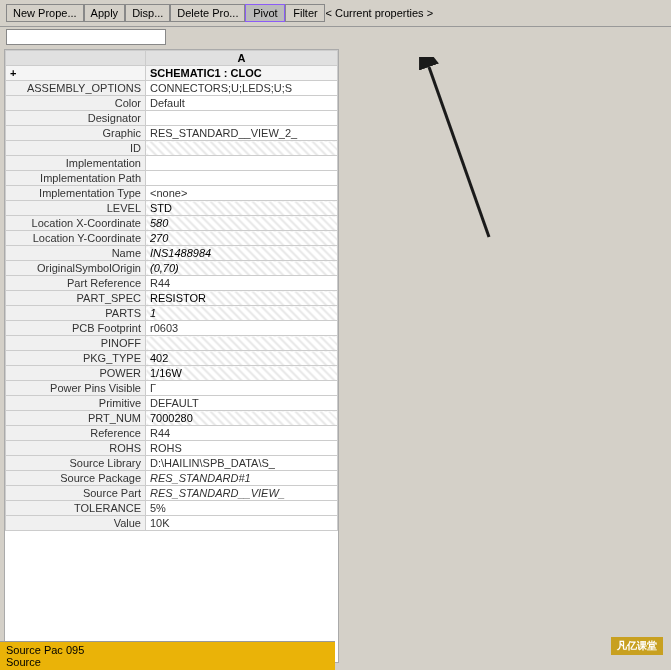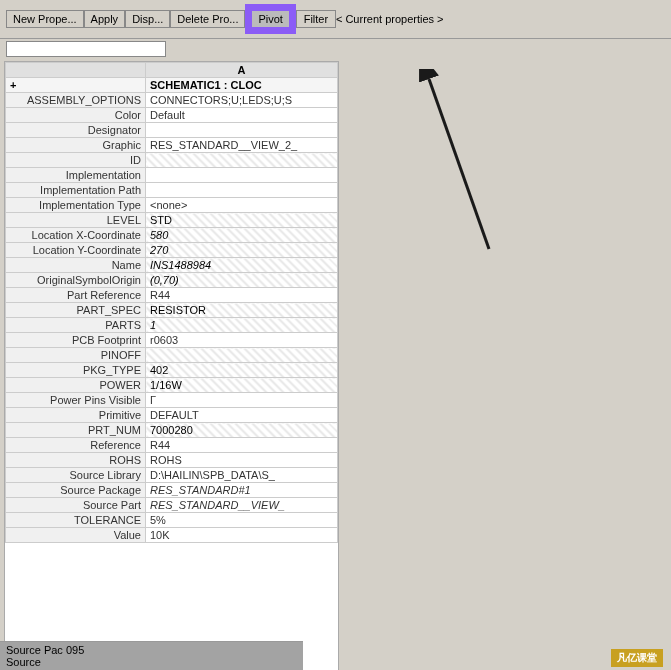--- a/index.html
+++ b/index.html
@@ -25,21 +25,21 @@
       padding: 2px 6px;
       font-size: 11px;
       background: #d4d0c8;
       border: 1px solid #888;
       cursor: pointer;
       min-width: 40px;
     }
 
     .toolbar button.active {
       background: #bbb;
-      border: 7px solid #8b5cf6;
+      border: 1px solid #8b5cf6;
     }
 
     .toolbar .current-props {
       font-size: 11px;
       margin-left: 0;
       color: #000;
     }
 
     .search-bar {
       padding: 2px 6px;
@@ -323,16 +323,16 @@
         </defs>
 
         <line x1="90" y1="180" x2="30" y2="10" stroke="#1a1a1a" stroke-width="3" marker-end="url(#arrowhead)"></line>
       </svg>
     </div>
 
     <div class="watermark">凡亿课堂</div>
   </div>
 </div>
 
-<div style="position:fixed; bottom:0; left:0; width:303px; background:#a3a3a3; border-top:1px solid #999; padding:2px 6px; font-size:11px;">
+<div style="position:fixed; bottom:0; left:0; width:335px; background:#eab308; border-top:1px solid #999; padding:2px 6px; font-size:11px;">
   <div>Source Pac 095</div>
   <div>Source</div>
 </div>
 
 </body></html>

